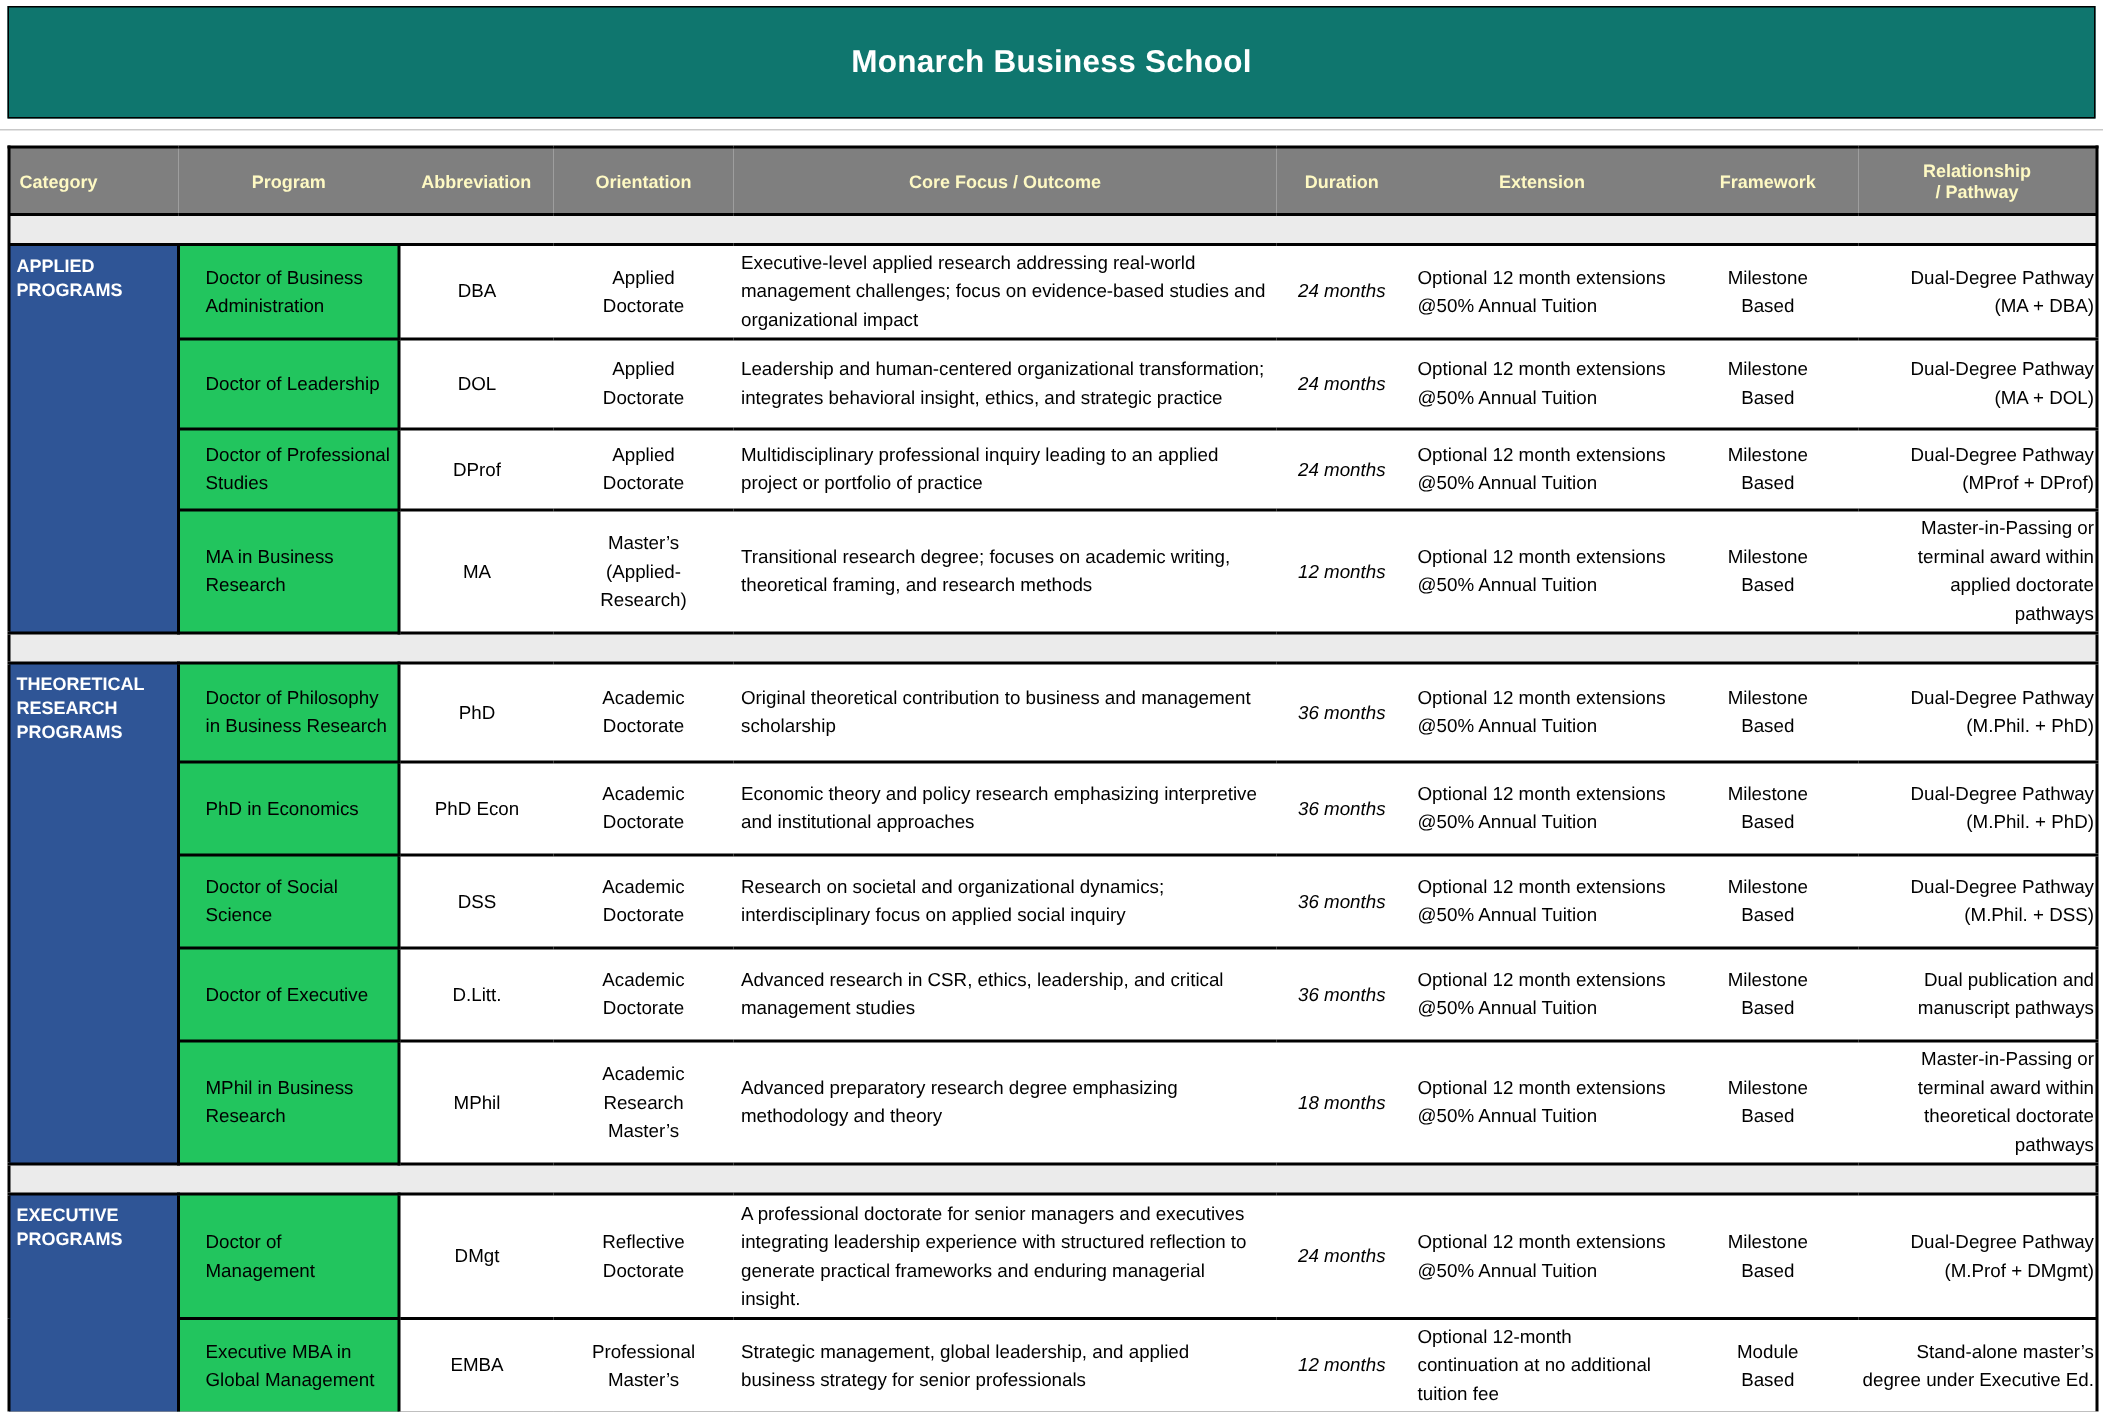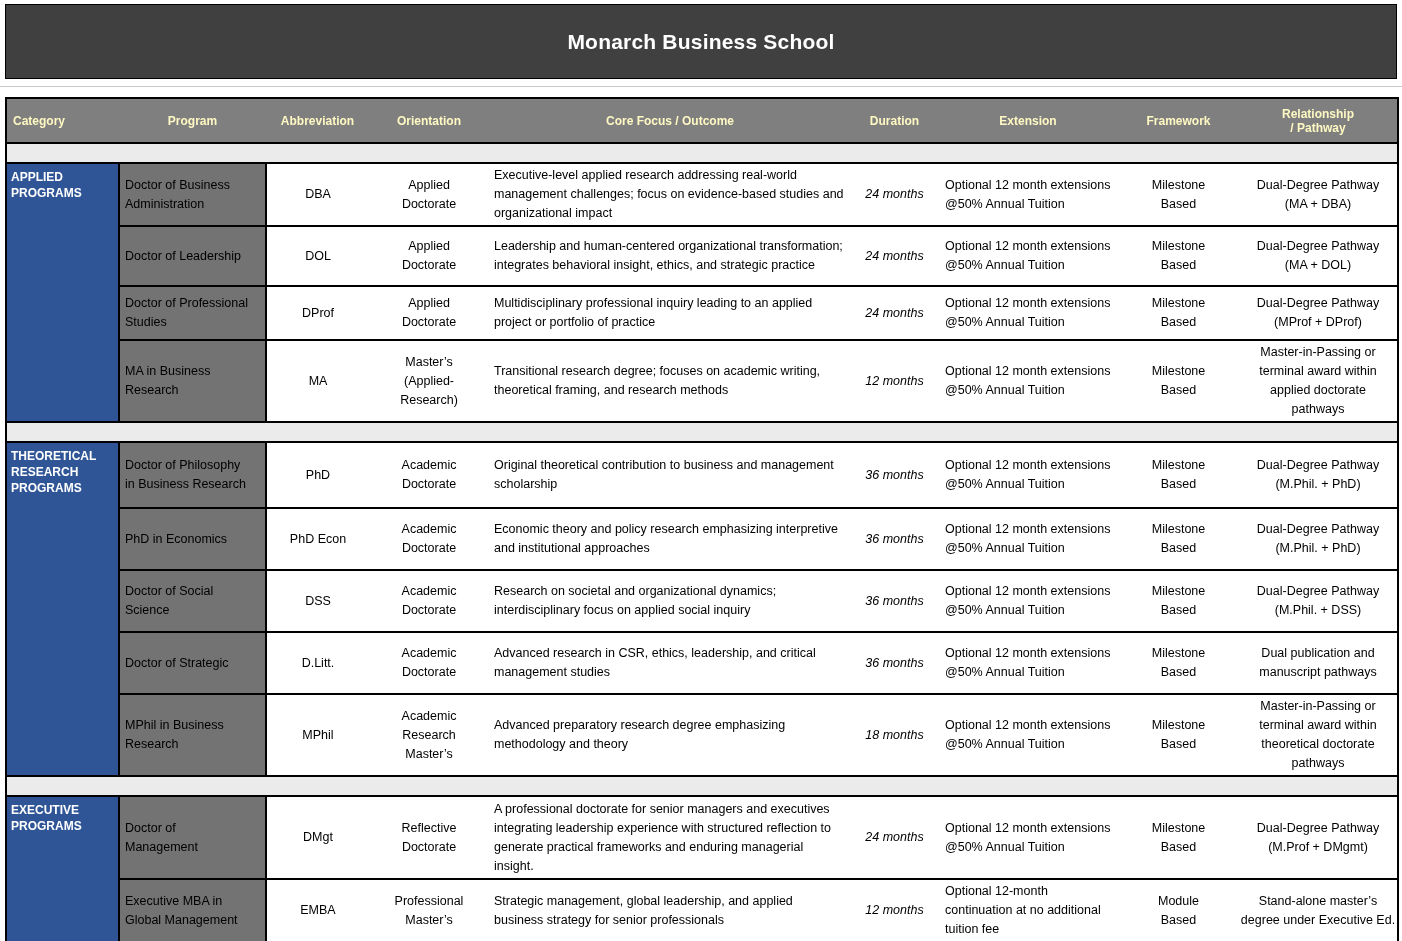--- a/index.html
+++ b/index.html
@@ -2,21 +2,21 @@
 <html><head>
 <meta charset="utf-8">
 <style>
   html,body{margin:0;padding:0;}
   body{
     width:1402px;height:941px;overflow:hidden;background:#ffffff;
     font-family:"Liberation Sans", sans-serif;color:#000;
     -webkit-font-smoothing:antialiased;
   }
   .banner{
-    margin:4px 5px 0 5px;height:73px;background:#404040;border:1px solid #000;
+    margin:4px 5px 0 5px;height:73px;background:#0f766e;border:1px solid #000;
     display:flex;flex-direction:column;justify-content:center;align-items:center;
   }
   .banner .tline{
     color:#fff;font-size:21px;font-weight:bold;line-height:36px;text-align:center;letter-spacing:.2px;
   }
   .gap{height:18px;position:relative;}
   .gap .hairline{position:absolute;left:0;right:0;top:7px;border-top:1px solid #c9c9c9;}
   table{
     table-layout:fixed;border-collapse:collapse;width:1392px;margin:0 5px;
     border:2px solid #000;
@@ -35,28 +35,28 @@
   }
   tbody td{
     font-size:12.5px;line-height:19px;vertical-align:middle;
     border-bottom:2px solid #000;padding:2px 2px;white-space:pre-line;
   }
   td.cat{
     background:#2F5596;color:#fff;font-weight:bold;font-size:12px;line-height:16px;
     vertical-align:top;text-align:left;padding:5px 3px 0 4px;
     border-right:2px solid #000;white-space:pre-line;
   }
-  td.c-program{background:#737373;text-align:left;padding-left:5px;border-right:2px solid #000;}
+  td.c-program{background:#22c55e;text-align:left;padding-left:17px;border-right:2px solid #000;}
   td.c-abbreviation{text-align:center;}
   td.c-orientation{text-align:center;}
   td.c-core_focus{text-align:left;padding-left:5px;padding-right:6px;white-space:normal;}
   td.c-duration{text-align:center;font-style:italic;}
   td.c-extension{text-align:left;padding-left:7px;}
   td.c-framework{text-align:center;}
-  td.c-relationship{text-align:center;padding-left:1px;padding-right:1px;}
+  td.c-relationship{text-align:right;padding-left:1px;padding-right:1px;}
 </style>
 </head>
 <body>
 
 <div class="banner">
   <div class="tline">Monarch Business School</div>
 </div>
 
 <div class="gap">
   <div class="hairline"></div>
@@ -200,21 +200,21 @@
         <td class="c-core_focus">Research on societal and organizational dynamics; interdisciplinary focus on applied social inquiry</td>
         <td class="c-duration">36 months</td>
         <td class="c-extension">Optional 12 month extensions
 @50% Annual Tuition</td>
         <td class="c-framework">Milestone
 Based</td>
         <td class="c-relationship">Dual-Degree Pathway
 (M.Phil. + DSS)</td>
       </tr>
       <tr style="height: 62px;">
-        <td class="c-program">Doctor of Strategic</td>
+        <td class="c-program">Doctor of Executive</td>
         <td class="c-abbreviation">D.Litt.</td>
         <td class="c-orientation">Academic
 Doctorate</td>
         <td class="c-core_focus">Advanced research in CSR, ethics, leadership, and critical management studies</td>
         <td class="c-duration">36 months</td>
         <td class="c-extension">Optional 12 month extensions
 @50% Annual Tuition</td>
         <td class="c-framework">Milestone
 Based</td>
         <td class="c-relationship">Dual publication and

